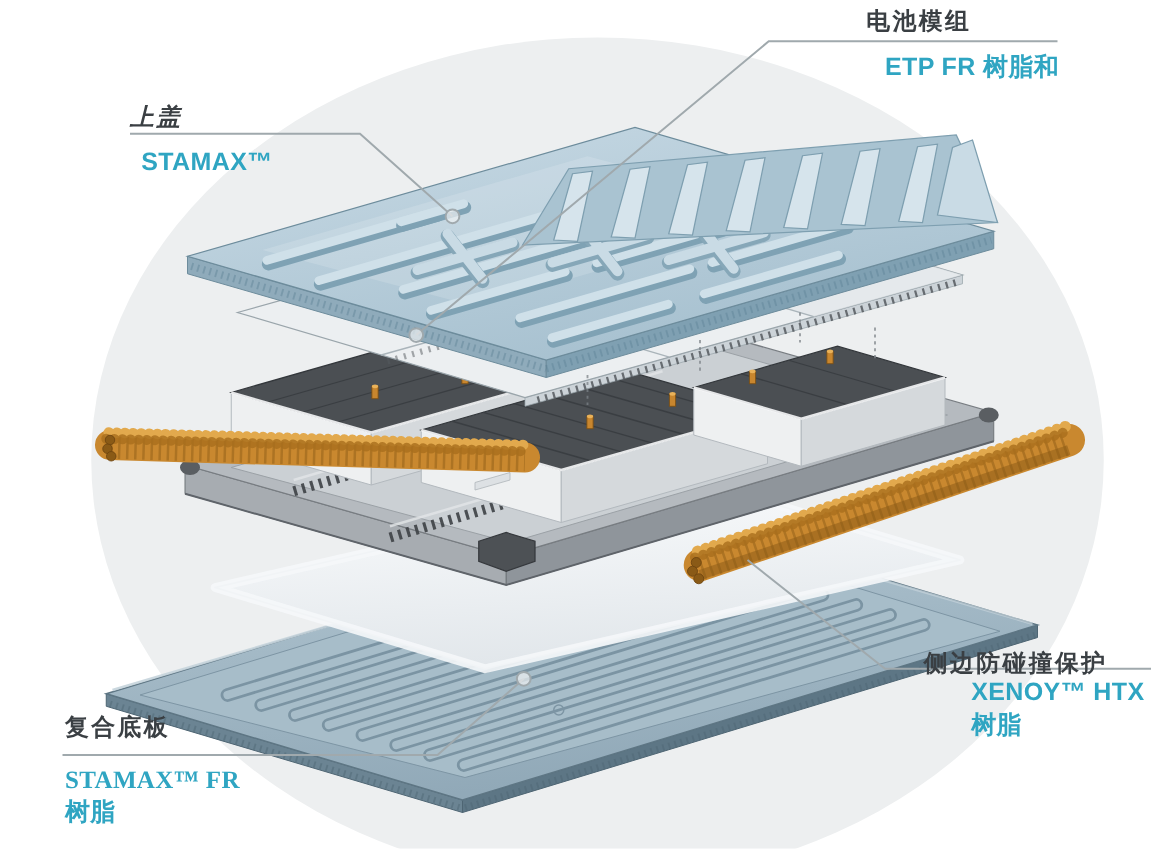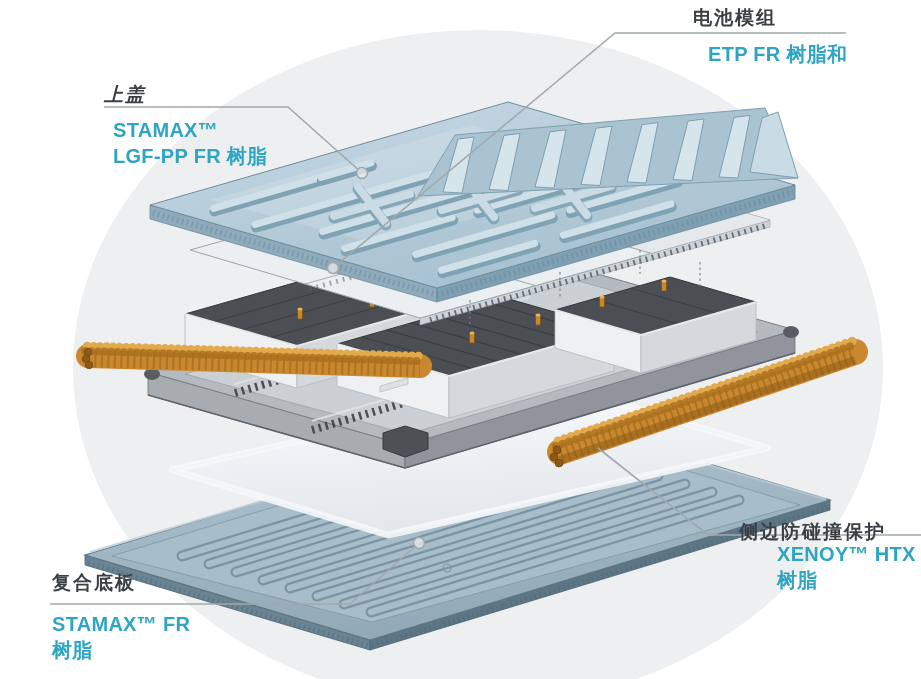--- a/index.html
+++ b/index.html
@@ -254,40 +254,39 @@
     <polyline points="921,535 708,535 598,448"></polyline>
     <polyline points="50,604 350,604 419,543"></polyline>
     <circle cx="419" cy="543" r="5.5" fill="#eef1f2" fill-opacity="0.7"></circle>
   </g>
 </svg>
 
   <div>
     <div class="callout-heading" style="left:104px;top:84px;font-style:italic;">上盖</div>
     <div class="callout-material" style="left:100px;top:117px;margin-left:13px;">
       <div>STAMAX™</div>
-      <div>LGF-PP FR 树脂</div>
     </div>
   </div>
 
   <div>
     <div class="callout-heading" style="left:693px;top:7px;">电池模组</div>
     <div class="callout-material" style="left:680px;top:41px;margin-left:28px;">
       <div>ETP FR 树脂和</div>
     </div>
   </div>
 
   <div>
     <div class="callout-heading" style="left:739px;top:521px;">侧边防碰撞保护</div>
     <div class="callout-material" style="left:777px;top:541px;">
       <div>XENOY™ HTX</div>
       <div>树脂</div>
     </div>
   </div>
 
   <div>
     <div class="callout-heading" style="left:52px;top:572px;">复合底板</div>
-    <div class="callout-material" style="left:52px;top:611px;">
+    <div class="callout-material" style="left:52px;top:611px;font-family:Liberation Serif, serif;">
       <div>STAMAX™ FR</div>
       <div>树脂</div>
     </div>
   </div>
 
 </div>
 
 </body></html>

